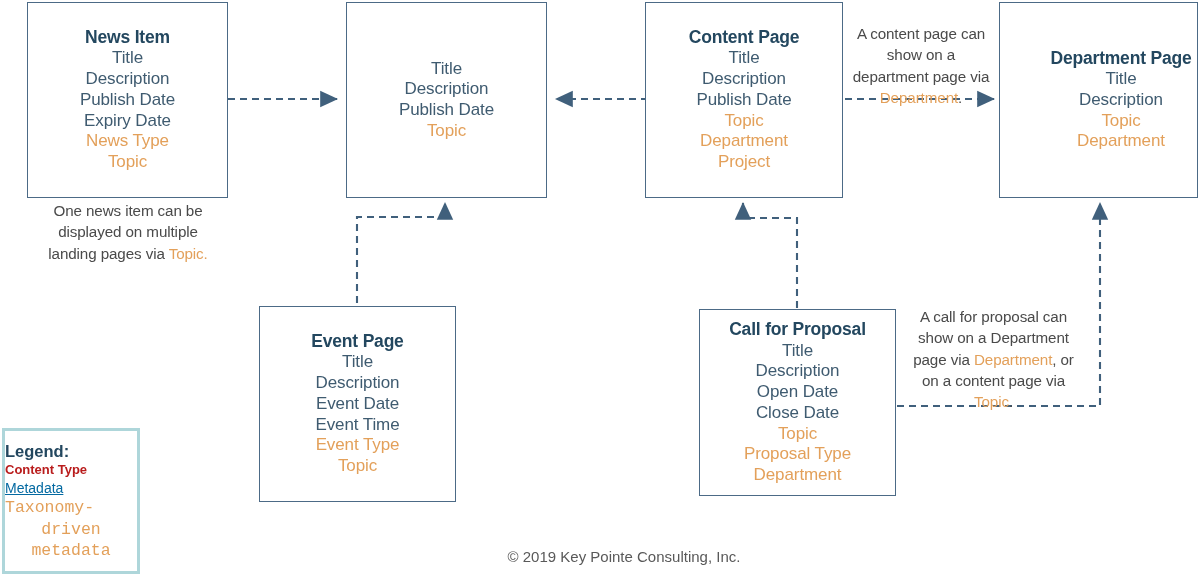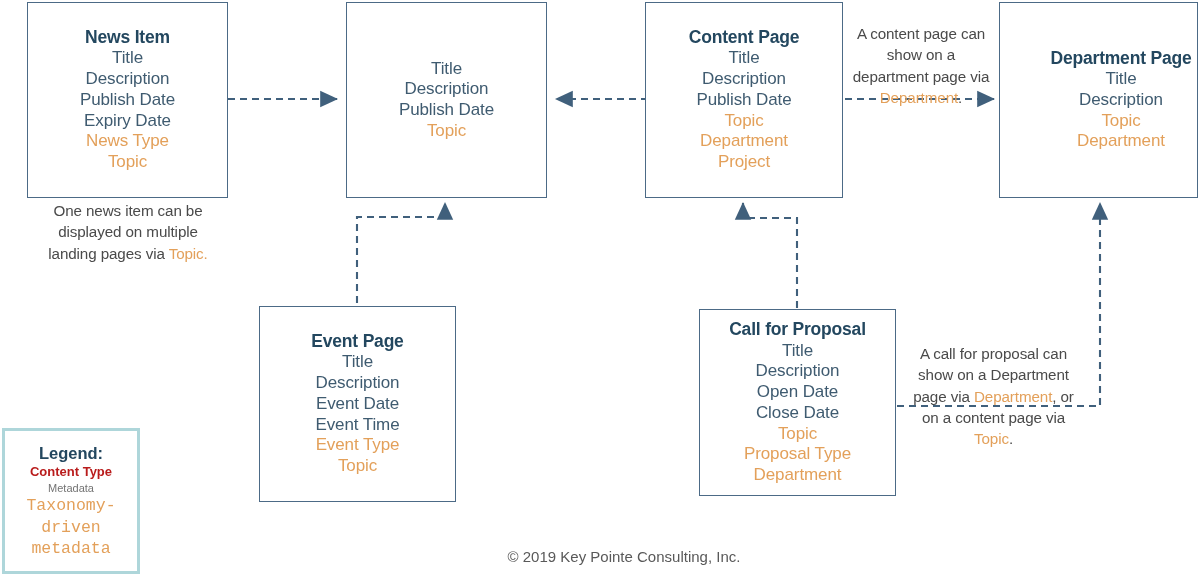--- a/index.html
+++ b/index.html
@@ -65,38 +65,39 @@
   .note .taxo {
     color: #e3a05a;
   }
   .legend-box {
     position: absolute;
     box-sizing: border-box;
     border: 3px solid #aed6da;
     background: #ffffff;
     display: flex;
     flex-direction: column;
-    align-items: center;
+    align-items: flex-start;
     justify-content: center;
     text-align: center;
     line-height: 1.3;
   }
   .legend-label {
     font-weight: bold;
     font-size: 16.5px;
     color: #23475f;
   }
   .legend-ct {
     font-weight: bold;
     font-size: 13px;
     color: #b91c1c;
   }
   .legend-meta {
-    font-size: 11px;
-    color: #737373;
+    font-size: 14px;
+    color: #0369a1;
+    text-decoration: underline;
   }
   .legend-taxo {
     font-size: 16.5px;
     color: #e3a05a;
     font-family: Liberation Mono, monospace;
   }
   .footer {
     position: absolute;
     width: 100%;
     text-align: center;
@@ -194,21 +195,21 @@
 
   <div class="note" style="left:47px; top:200px; width:162px;">
     <span>One news item can be displayed on multiple landing pages via </span><span class="taxo">Topic.</span>
   </div>
 
   <div class="note" style="left:849px; top:23px; width:144px;">
     <span>A content page can show on a department page via </span><span class="taxo">Department</span><span>.</span>
   </div>
 
 
-  <div class="note" style="left:903px; top:306px; width:181px;margin-top:37px;">
+  <div class="note" style="left:903px; top:306px; width:181px;">
     <span>A call for proposal can show on a Department page via </span><span class="taxo">Department</span><span>, or on a content page via </span><span class="taxo">Topic</span><span>.</span>
   </div>
 
   <div class="legend-box" style="left:2px; top:428px; width:138px; height:146px;">
     <div class="legend-label">Legend:</div>
     <div class="legend-ct">Content Type</div>
     <div class="legend-meta">Metadata</div>
     <div class="legend-taxo">Taxonomy-</div>
     <div class="legend-taxo">driven metadata</div>
   </div>

